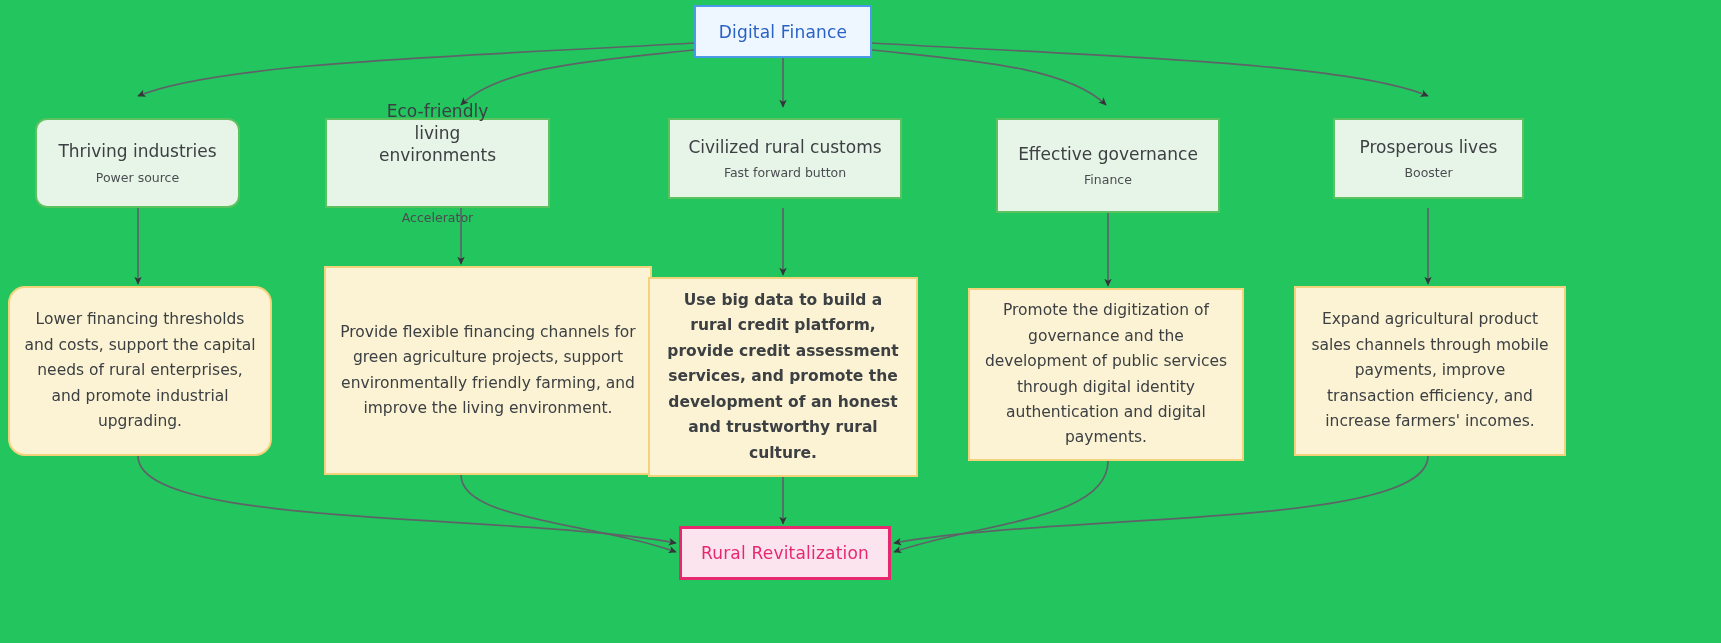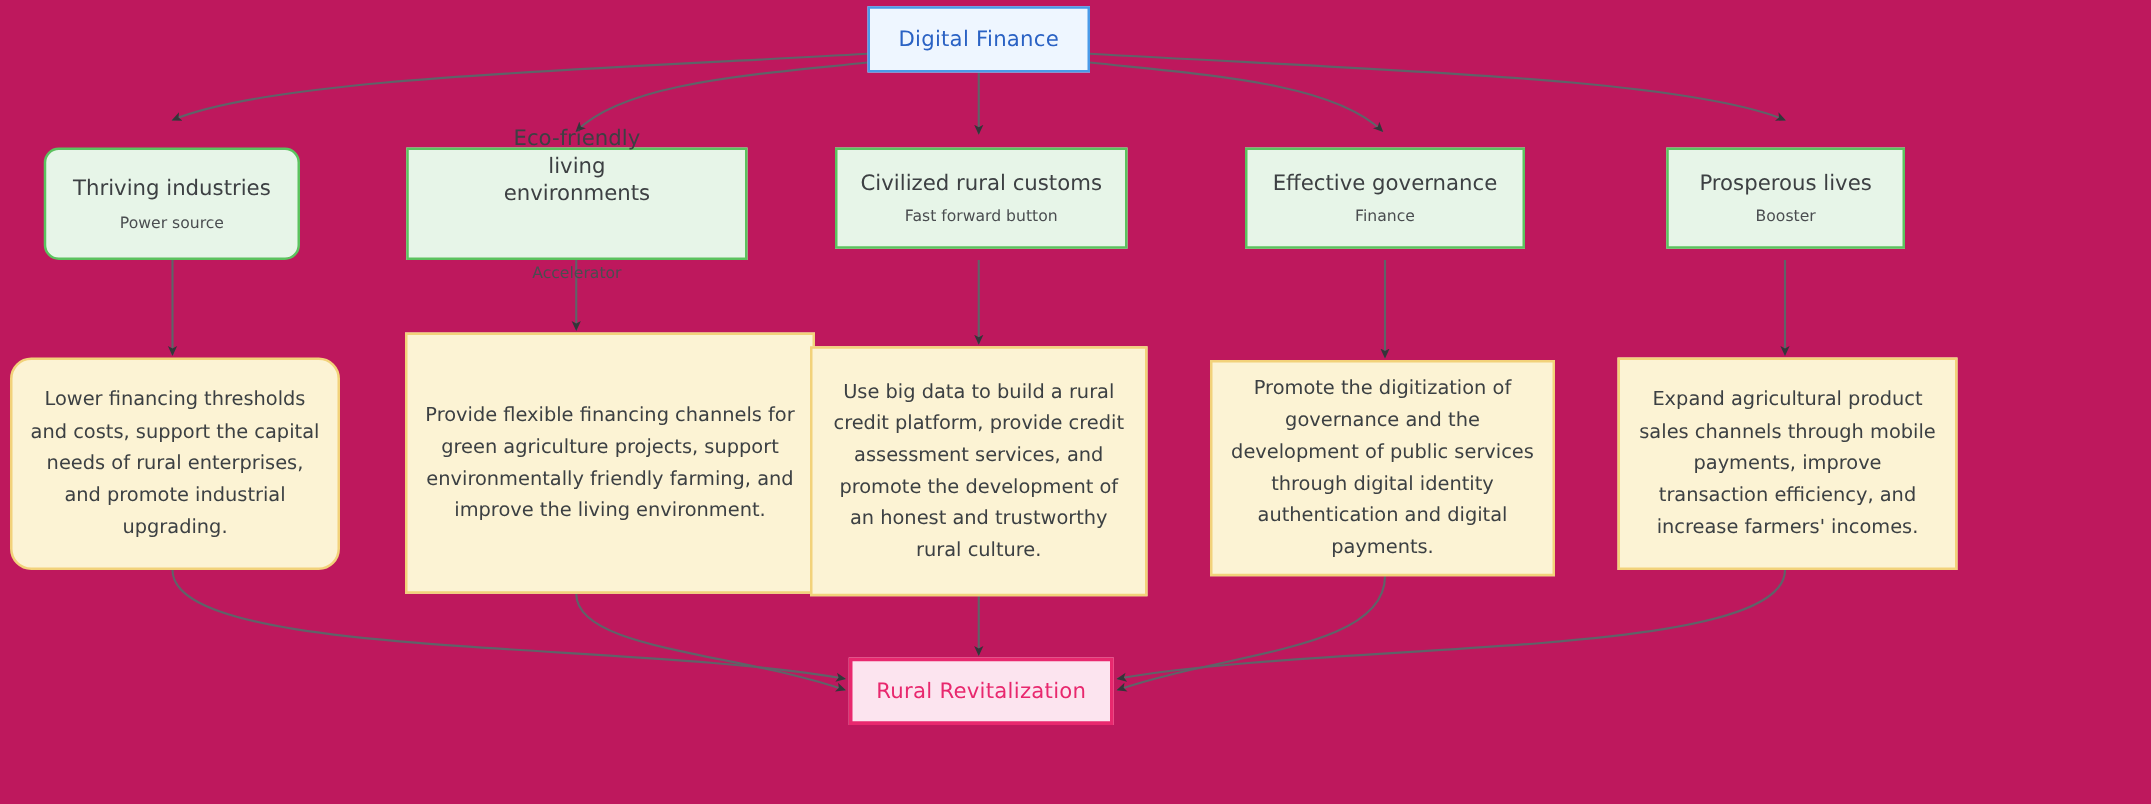--- a/index.html
+++ b/index.html
@@ -1,18 +1,18 @@
 <!DOCTYPE html>
 <html><head>
 <meta charset="utf-8">
 <style>
   html,body{margin:0;padding:0;background:#ffffff;}
   body{width:1721px;height:643px;overflow:hidden;
        font-family:"DejaVu Sans","Liberation Sans",sans-serif;}
-  #stage{position:relative;width:1721px;height:643px;background:#be185d;}
+  #stage{position:relative;width:1721px;height:643px;background:#22c55e;}
   #edges{position:absolute;left:0;top:0;width:1721px;height:643px;}
 
   .node{position:absolute;box-sizing:border-box;display:flex;flex-direction:column;
         align-items:center;justify-content:center;text-align:center;}
 
   .node-root{background:#eef6ff;border:2px solid #4a9ae8;color:#2a62c4;
              font-size:17px;letter-spacing:.2px;}
 
   .node-pillar{background:#e7f5e8;border:2px solid #5cc25f;color:#3c4043;}
   .node-pillar .ttl{font-size:17px;line-height:1.28;color:#3d4043;}
@@ -61,49 +61,49 @@
 
   <div class="node node-root" style="left:694px;top:5px;width:178px;height:53px;">
     <span>Digital Finance</span>
   </div>
 
   <div class="node node-pillar" style="left:35px;top:118px;width:205px;height:90px;border-radius:12px;">
     <span class="ttl">Thriving industries</span>
     <span class="sub">Power source</span>
   </div>
 
-  <div class="node node-pillar" style="left:325px;top:118px;width:273px;height:90px;gap:36px;">
+  <div class="node node-pillar" style="left:325px;top:118px;width:225px;height:90px;gap:36px;">
     <span class="ttl" style="max-width:150px;">Eco-friendly living environments</span>
     <span class="sub">Accelerator</span>
   </div>
 
   <div class="node node-pillar" style="left:668px;top:118px;width:234px;height:81px;">
     <span class="ttl">Civilized rural customs</span>
     <span class="sub">Fast forward button</span>
   </div>
 
-  <div class="node node-pillar" style="left:996px;top:118px;width:224px;height:81px;">
+  <div class="node node-pillar" style="left:996px;top:118px;width:224px;height:95px;">
     <span class="ttl">Effective governance</span>
     <span class="sub">Finance</span>
   </div>
 
   <div class="node node-pillar" style="left:1333px;top:118px;width:191px;height:81px;">
     <span class="ttl">Prosperous lives</span>
     <span class="sub">Booster</span>
   </div>
 
   <div class="node node-action" style="left:8px;top:286px;width:264px;height:170px;border-radius:17px;">
     <span class="txt">Lower financing thresholds and costs, support the capital needs of rural enterprises, and promote industrial upgrading.</span>
   </div>
 
   <div class="node node-action" style="left:324px;top:266px;width:328px;height:209px;">
     <span class="txt">Provide flexible financing channels for green agriculture projects, support environmentally friendly farming, and improve the living environment.</span>
   </div>
 
-  <div class="node node-action" style="left:648px;top:277px;width:270px;height:200px;">
+  <div class="node node-action" style="left:648px;top:277px;width:270px;height:200px;font-weight:bold;">
     <span class="txt">Use big data to build a rural credit platform, provide credit assessment services, and promote the development of an honest and trustworthy rural culture.</span>
   </div>
 
   <div class="node node-action" style="left:968px;top:288px;width:276px;height:173px;">
     <span class="txt">Promote the digitization of governance and the development of public services through digital identity authentication and digital payments.</span>
   </div>
 
   <div class="node node-action" style="left:1294px;top:286px;width:272px;height:170px;text-align:center;">
     <span class="txt">Expand agricultural product sales channels through mobile payments, improve transaction efficiency, and increase farmers' incomes.</span>
   </div>

